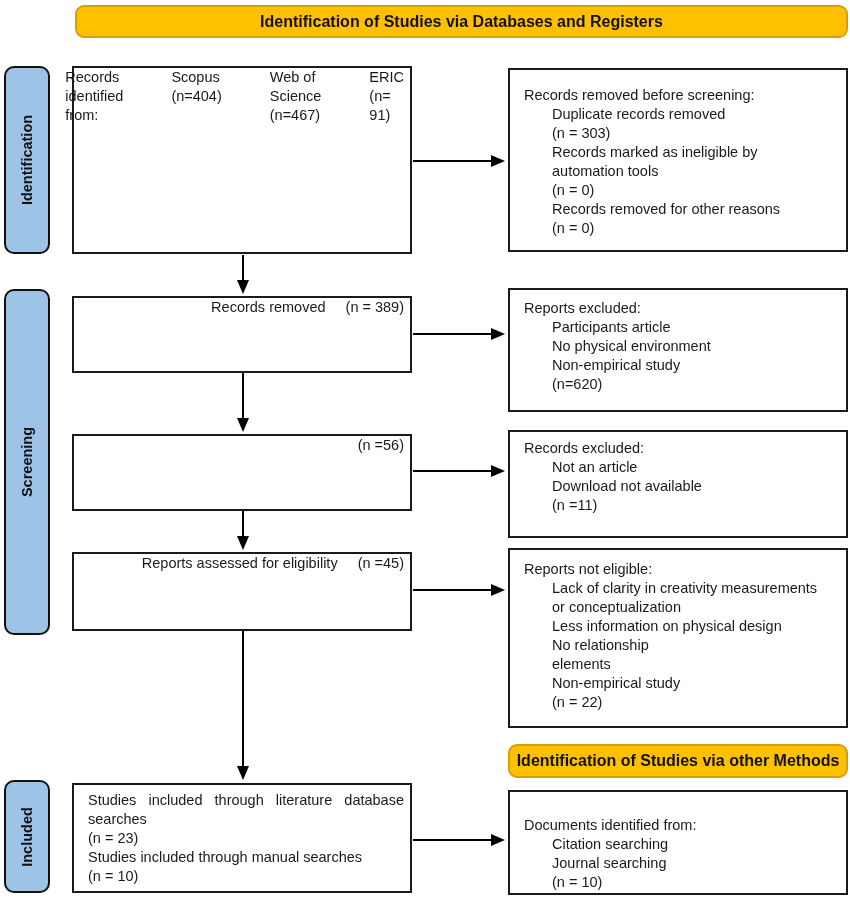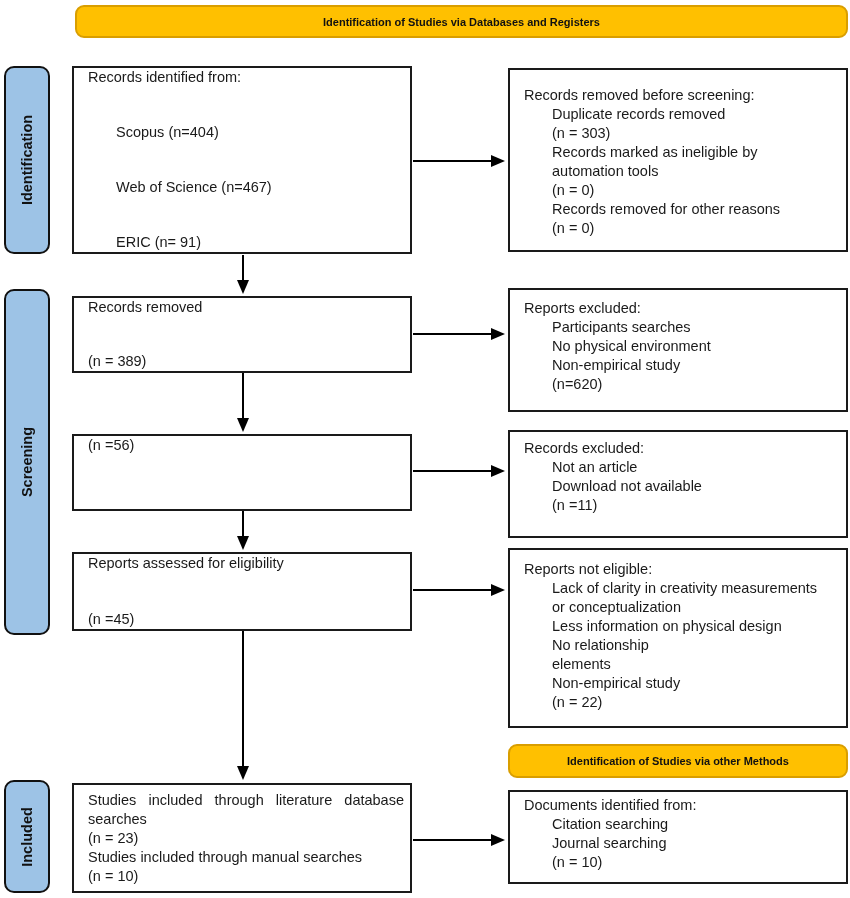--- a/index.html
+++ b/index.html
@@ -5,35 +5,35 @@
   * { margin:0; padding:0; box-sizing:border-box; }
   body { background:#ffffff; }
   .canvas {
     position:relative; width:850px; height:898px; background:#ffffff;
     font-family:"Liberation Sans", sans-serif; color:#1a1a1a; overflow:hidden;
   }
   .arrows { position:absolute; left:0; top:0; pointer-events:none; }
   .banner {
     position:absolute; background:#FFC000; border:2px solid #D99E00; border-radius:9px;
     display:flex; align-items:center; justify-content:center;
-    font-weight:bold; font-size:11px; color:#111111; text-align:center;
+    font-weight:bold; font-size:16px; color:#111111; text-align:center;
   }
   .rail {
     position:absolute; background:#9DC3E6; border:2px solid #111111; border-radius:10px;
     display:flex; align-items:center; justify-content:center;
   }
   .rail span {
     transform:rotate(-90deg); white-space:nowrap;
     font-weight:bold; font-size:14.5px; color:#111111;
   }
   .box {
     position:absolute; background:#ffffff; border:2px solid #1a1a1a;
     font-size:14.5px; line-height:19px; color:#1a1a1a;
   }
-  .box.vcenter { display:flex; flex-direction:column; justify-content:space-between; }
+  .box.vcenter { display:flex; flex-direction:row; justify-content:flex-end; }
   .line { padding-left:14px; padding-right:6px; }
   .indent { padding-left:42px; }
   .stretch { text-align:justify; text-align-last:justify; }
 </style>
 </head>
 <body>
 
 <div class="canvas">
 
   <svg class="arrows" width="850" height="898" viewBox="0 0 850 898">
@@ -104,21 +104,21 @@
     <div class="line indent">(n = 303)</div>
     <div class="line indent">Records marked as ineligible by</div>
     <div class="line indent">automation tools</div>
     <div class="line indent">(n = 0)</div>
     <div class="line indent">Records removed for other reasons</div>
     <div class="line indent">(n = 0)</div>
   </div>
 
   <div class="box" style="left:508px; top:288px; width:340px; height:124px; padding-top:9px;">
     <div class="line">Reports excluded:</div>
-    <div class="line indent">Participants searches</div>
+    <div class="line indent">Participants article</div>
     <div class="line indent">No physical environment</div>
     <div class="line indent">Non-empirical study</div>
     <div class="line indent">(n=620)</div>
   </div>
 
   <div class="box" style="left:508px; top:430px; width:340px; height:108px; padding-top:7px;">
     <div class="line">Records excluded:</div>
     <div class="line indent">Not an article</div>
     <div class="line indent">Download not available</div>
     <div class="line indent">(n =11)</div>
@@ -132,20 +132,20 @@
     <div class="line indent">No relationship</div>
     <div class="line indent">elements</div>
     <div class="line indent">Non-empirical study</div>
     <div class="line indent">(n = 22)</div>
   </div>
 
   <div class="banner" style="left:508px; top:744px; width:340px; height:34px;">
     <span>Identification of Studies via other Methods</span>
   </div>
 
-  <div class="box" style="left:508px; top:790px; width:340px; height:94px; padding-top:4px;">
+  <div class="box" style="left:508px; top:790px; width:340px; height:105px; padding-top:24px;">
     <div class="line">Documents identified from:</div>
     <div class="line indent">Citation searching</div>
     <div class="line indent">Journal searching</div>
     <div class="line indent">(n = 10)</div>
   </div>
 
 </div>
 
 </body></html>

